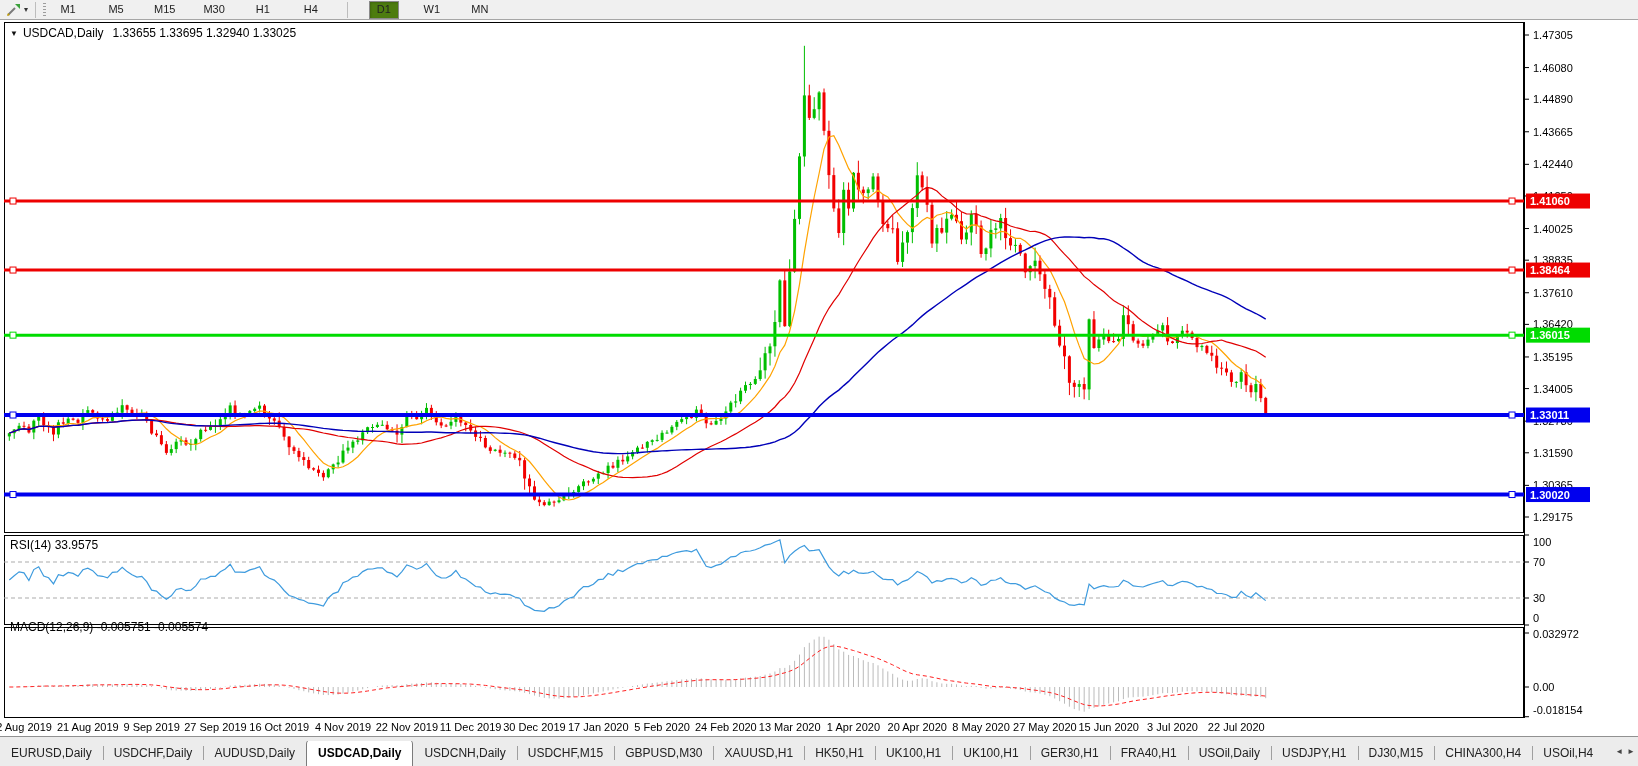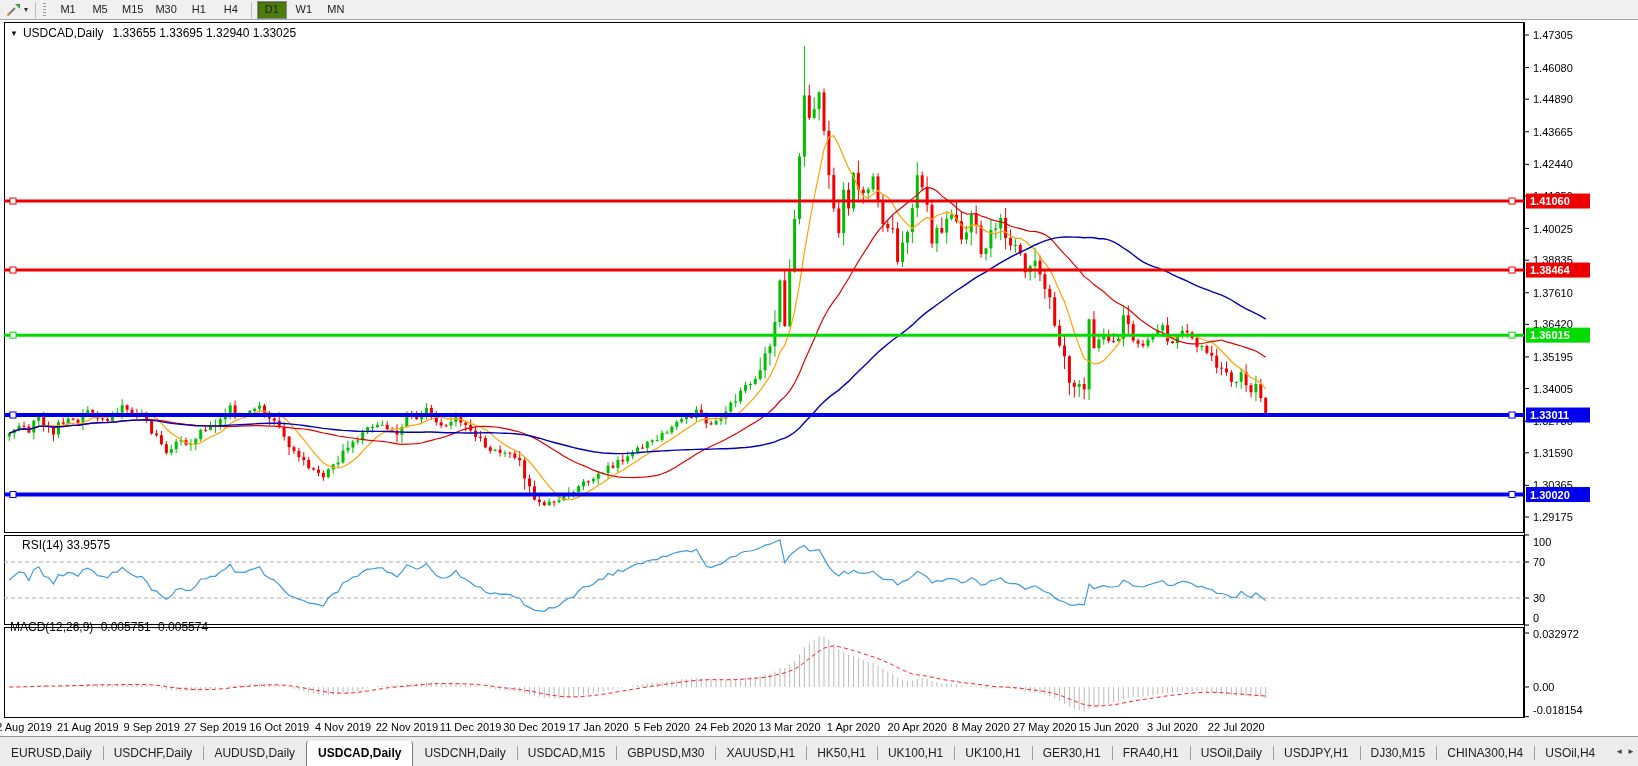--- a/index.html
+++ b/index.html
@@ -54,21 +54,21 @@
   <div class="tool-icon">
     <svg width="16" height="14" viewBox="0 0 16 14">
       <path d="M2 12 L9 5" stroke="#7a7a7a" stroke-width="2" fill="none"></path>
       <path d="M9 1 L14 1 L14 6 Z" fill="#3aa13a"></path>
       <path d="M1 13 L4 12 L2 10 Z" fill="#c8a000"></path>
     </svg>
   </div>
   <div class="tool-caret">▾</div>
   <div class="vsep"></div>
   <div class="grip"></div>
-  <div id="tf-buttons" style="display:flex;align-items:center;">
+  <div id="tf-buttons" style="display:flex;align-items:center;gap:16px;">
       <div class="tfbtn">M1</div>
       <div class="tfbtn">M5</div>
       <div class="tfbtn">M15</div>
       <div class="tfbtn">M30</div>
       <div class="tfbtn">H1</div>
       <div class="tfbtn">H4</div>
       <div class="vsep"></div>
       <div class="tfbtn active">D1</div>
       <div class="tfbtn">W1</div>
       <div class="tfbtn">MN</div>
@@ -964,32 +964,32 @@
         <text x="1044.888" y="731" font-size="11" fill="#000" text-anchor="middle">27 May 2020</text>
         <text x="1108.692" y="731" font-size="11" fill="#000" text-anchor="middle">15 Jun 2020</text>
         <text x="1172.496" y="731" font-size="11" fill="#000" text-anchor="middle">3 Jul 2020</text>
         <text x="1236.3" y="731" font-size="11" fill="#000" text-anchor="middle">22 Jul 2020</text>
       </g>
     </svg>
 
   <div class="ovl" style="left:10px;top:6px;">
     <span class="tri">▼</span><span class="sym">USDCAD,Daily</span><span class="nums">1.33655 1.33695 1.32940 1.33025</span>
   </div>
-  <div class="ovl" style="left:10px;top:518px;margin-left:12px;">RSI(14) 33.9575</div>
+  <div class="ovl" style="left:10px;top:518px;">RSI(14) 33.9575</div>
   <div class="ovl" style="left:10px;top:600px;">MACD(12,26,9) -0.005751 -0.005574</div>
 </div>
 
 <div class="tabbar">
   <div class="tabs" id="tabs-list">
       <div class="tab">EURUSD,Daily</div>
       <div class="tab divider">USDCHF,Daily</div>
       <div class="tab divider">AUDUSD,Daily</div>
       <div class="tab active">USDCAD,Daily</div>
       <div class="tab">USDCNH,Daily</div>
-      <div class="tab divider">USDCAD,M15</div>
+      <div class="tab divider">USDCHF,M15</div>
       <div class="tab divider">GBPUSD,M30</div>
       <div class="tab divider">XAUUSD,H1</div>
       <div class="tab divider">HK50,H1</div>
       <div class="tab divider">UK100,H1</div>
       <div class="tab divider">UK100,H1</div>
       <div class="tab divider">GER30,H1</div>
       <div class="tab divider">FRA40,H1</div>
       <div class="tab divider">USOil,Daily</div>
       <div class="tab divider">USDJPY,H1</div>
       <div class="tab divider">DJ30,M15</div>

